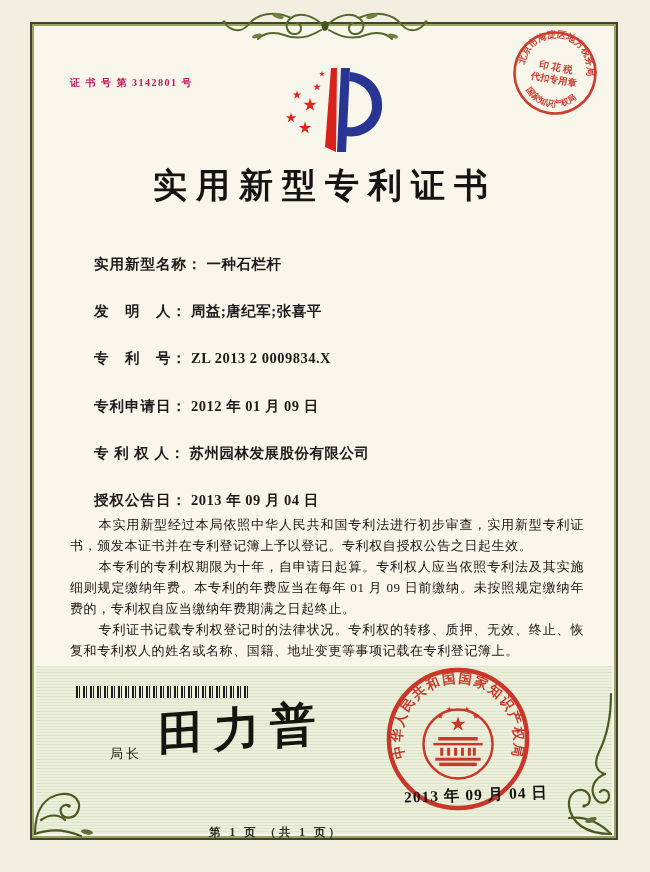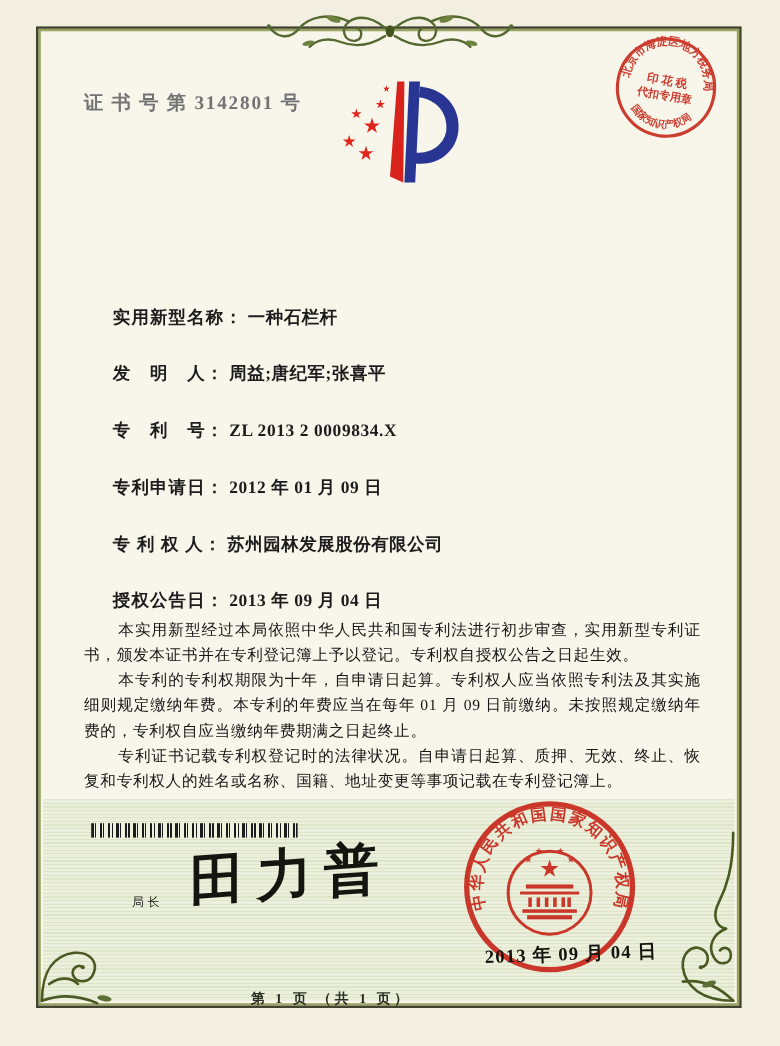--- a/index.html
+++ b/index.html
@@ -18,42 +18,42 @@
     box-shadow:inset 0 0 0 2px #97a45f;
     background:#f8f5ea;
   }
   .green-band{
     position:absolute;left:36px;top:666px;width:576px;height:168px;
     background:repeating-linear-gradient(180deg,#dde4c8 0 1px,#ebefdc 1px 3px);
     z-index:1;
   }
   .abs{position:absolute;z-index:3;}
   .cert-no{
-    left:70px;top:76px;font-size:16px;letter-spacing:1.5px;color:#737373;font-weight:600;
+    left:70px;top:76px;font-size:10px;letter-spacing:1.5px;color:#be185d;font-weight:600;
   }
   .doc-title{
     left:0;top:163px;width:650px;text-align:center;
     font-size:34px;font-weight:700;letter-spacing:9px;color:#141414;
   }
   .field{left:72px;width:500px;font-size:14.5px;color:#1c1c1c;font-weight:600;margin-left:22px;}
   .field .lbl{letter-spacing:1px;}
   .field .val{margin-left:4px;letter-spacing:0.5px;}
   .paras{
     left:70px;top:514px;width:514px;
     font-size:13px;line-height:21px;letter-spacing:0.6px;
     color:#161616;text-align:justify;font-weight:500;
   }
   .paras p{margin:0;text-indent:2.2em;}
   .barcode{
     left:76px;top:686px;width:172px;height:12px;z-index:3;
     background:repeating-linear-gradient(90deg,
       #1c1c1c 0 2px,#eef1de 2px 3px,#1c1c1c 3px 4px,#eef1de 4px 7px,
       #1c1c1c 7px 9px,#eef1de 9px 10px,#1c1c1c 10px 11px,#eef1de 11px 14px);
   }
-  .signer{left:110px;top:745px;font-size:10px;letter-spacing:3px;color:#20241c;z-index:4;}
+  .signer{left:110px;top:745px;font-size:13px;letter-spacing:3px;color:#20241c;z-index:4;}
   .signature{
     left:158px;top:704px;font-size:46px;color:#15150f;z-index:4;
     letter-spacing:10px;font-weight:600;
     transform:rotate(-4deg) skewX(-4deg);transform-origin:left center;
   }
   .seal-wrap{left:384px;top:665px;width:148px;height:148px;z-index:3;opacity:.95;}
   .seal-date{
     left:404px;top:785px;font-size:15.5px;font-weight:700;letter-spacing:1px;
     color:#14140f;z-index:5;transform:rotate(-2deg);
   }
@@ -144,20 +144,21 @@
     <text fill="#c92e21" font-size="10.5" font-weight="bold">
       <textPath href="#tax-arc-top" startOffset="50%" text-anchor="middle">北京市海淀区地方税务局</textPath>
     </text>
     <text fill="#c92e21" font-size="9.5" font-weight="bold">
       <textPath href="#tax-arc-bottom" startOffset="50%" text-anchor="middle">国家知识产权局</textPath>
     </text>
     <text x="50" y="47" text-anchor="middle" fill="#c92e21" font-size="11" font-weight="bold">印 花 税</text>
     <text x="50" y="61" text-anchor="middle" fill="#c92e21" font-size="10.5" font-weight="bold">代扣专用章</text>
   </svg>
 
+  <div class="abs doc-title">实用新型专利证书</div>
 
   <div class="abs field" style="top:255px">
     <span class="lbl">实用新型名称：</span><span class="val">一种石栏杆</span>
   </div>
   <div class="abs field" style="top:302px">
     <span class="lbl">发　明　人：</span><span class="val">周益;唐纪军;张喜平</span>
   </div>
   <div class="abs field" style="top:349px">
     <span class="lbl">专　利　号：</span><span class="val">ZL 2013 2 0009834.X</span>
   </div>
@@ -167,21 +168,21 @@
   <div class="abs field" style="top:444px">
     <span class="lbl">专 利 权 人：</span><span class="val">苏州园林发展股份有限公司</span>
   </div>
   <div class="abs field" style="top:491px">
     <span class="lbl">授权公告日：</span><span class="val">2013 年 09 月 04 日</span>
   </div>
 
   <div class="abs paras">
     <p>本实用新型经过本局依照中华人民共和国专利法进行初步审查，实用新型专利证书，颁发本证书并在专利登记簿上予以登记。专利权自授权公告之日起生效。</p>
     <p>本专利的专利权期限为十年，自申请日起算。专利权人应当依照专利法及其实施细则规定缴纳年费。本专利的年费应当在每年 01 月 09 日前缴纳。未按照规定缴纳年费的，专利权自应当缴纳年费期满之日起终止。</p>
-    <p>专利证书记载专利权登记时的法律状况。自申请日起算、质押、无效、终止、恢复和专利权人的姓名或名称、国籍、地址变更等事项记载在专利登记簿上。</p>
+    <p>专利证书记载专利权登记时的法律状况。专利权的转移、质押、无效、终止、恢复和专利权人的姓名或名称、国籍、地址变更等事项记载在专利登记簿上。</p>
   </div>
 
   <div class="abs barcode"></div>
 
   <div class="abs signer">局长</div>
   <div class="abs signature">田力普</div>
 
   <svg class="abs seal-wrap" viewBox="0 0 150 150">
     <defs>
       <path id="seal-arc" d="M 28.3,107.7 A 57,57 0 1 1 121.7,107.7" fill="none"></path>

